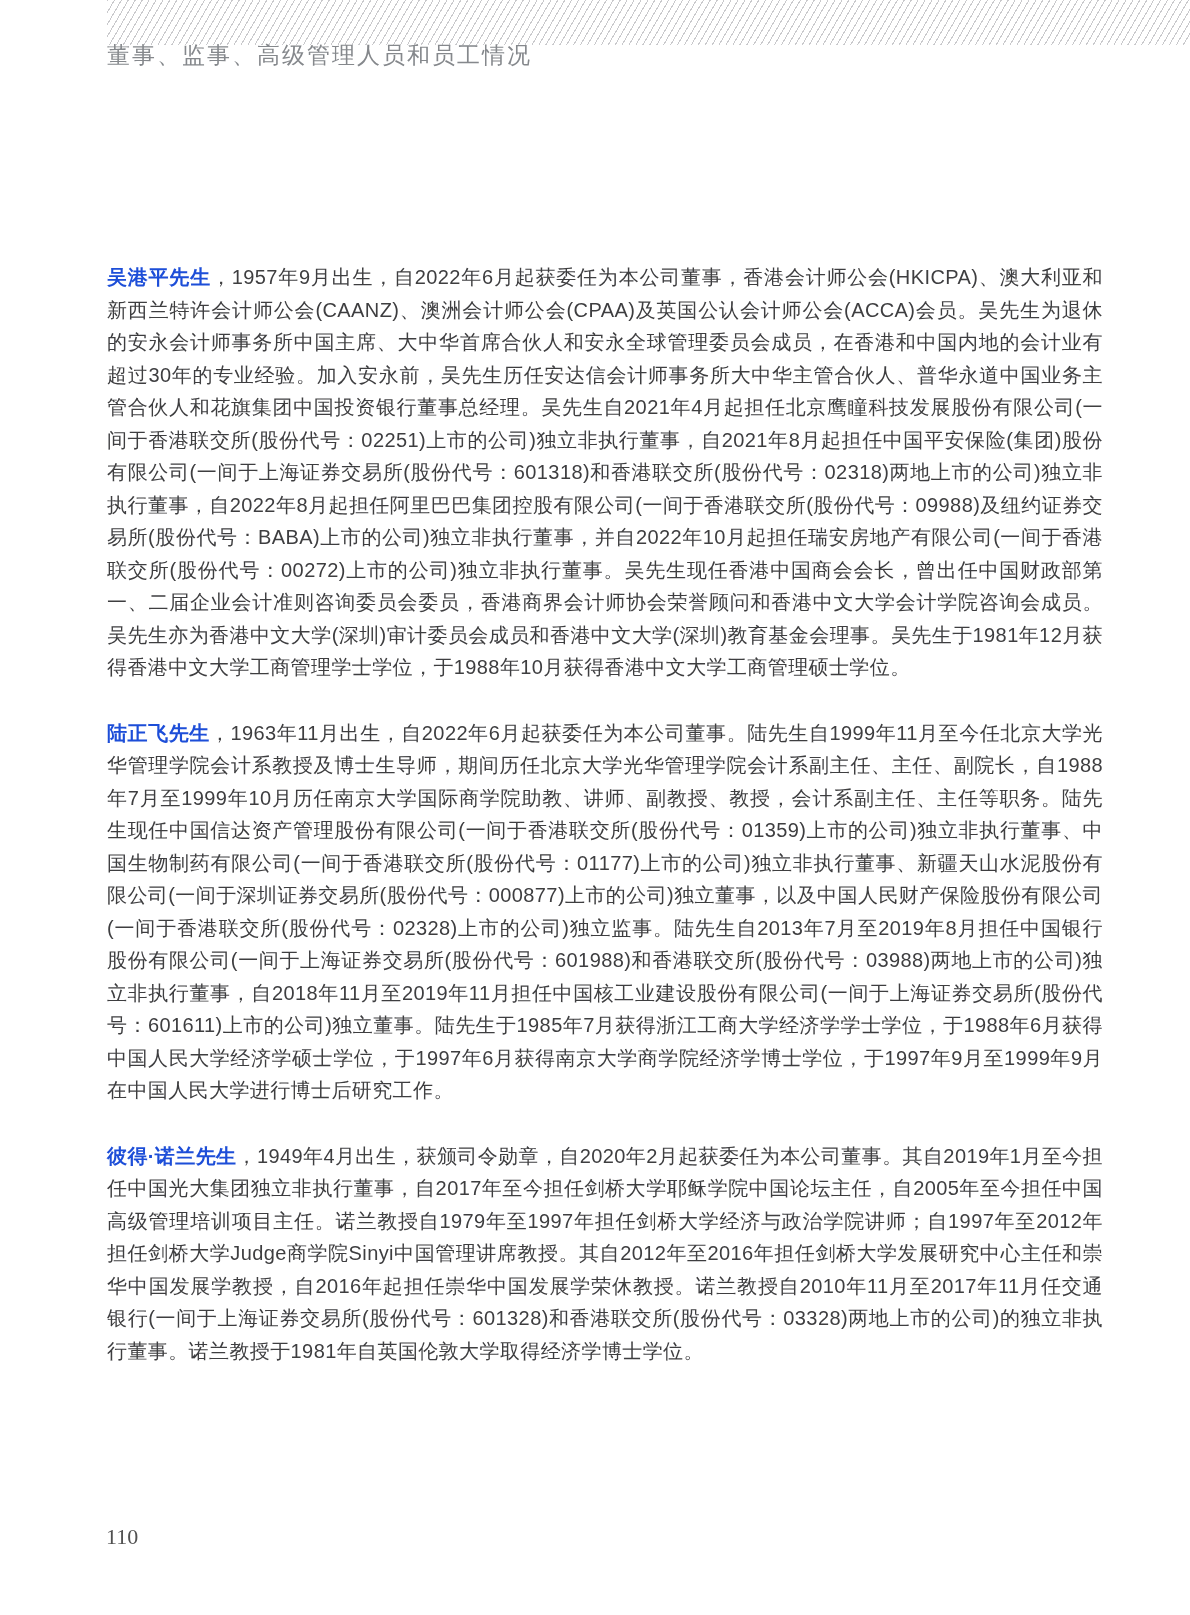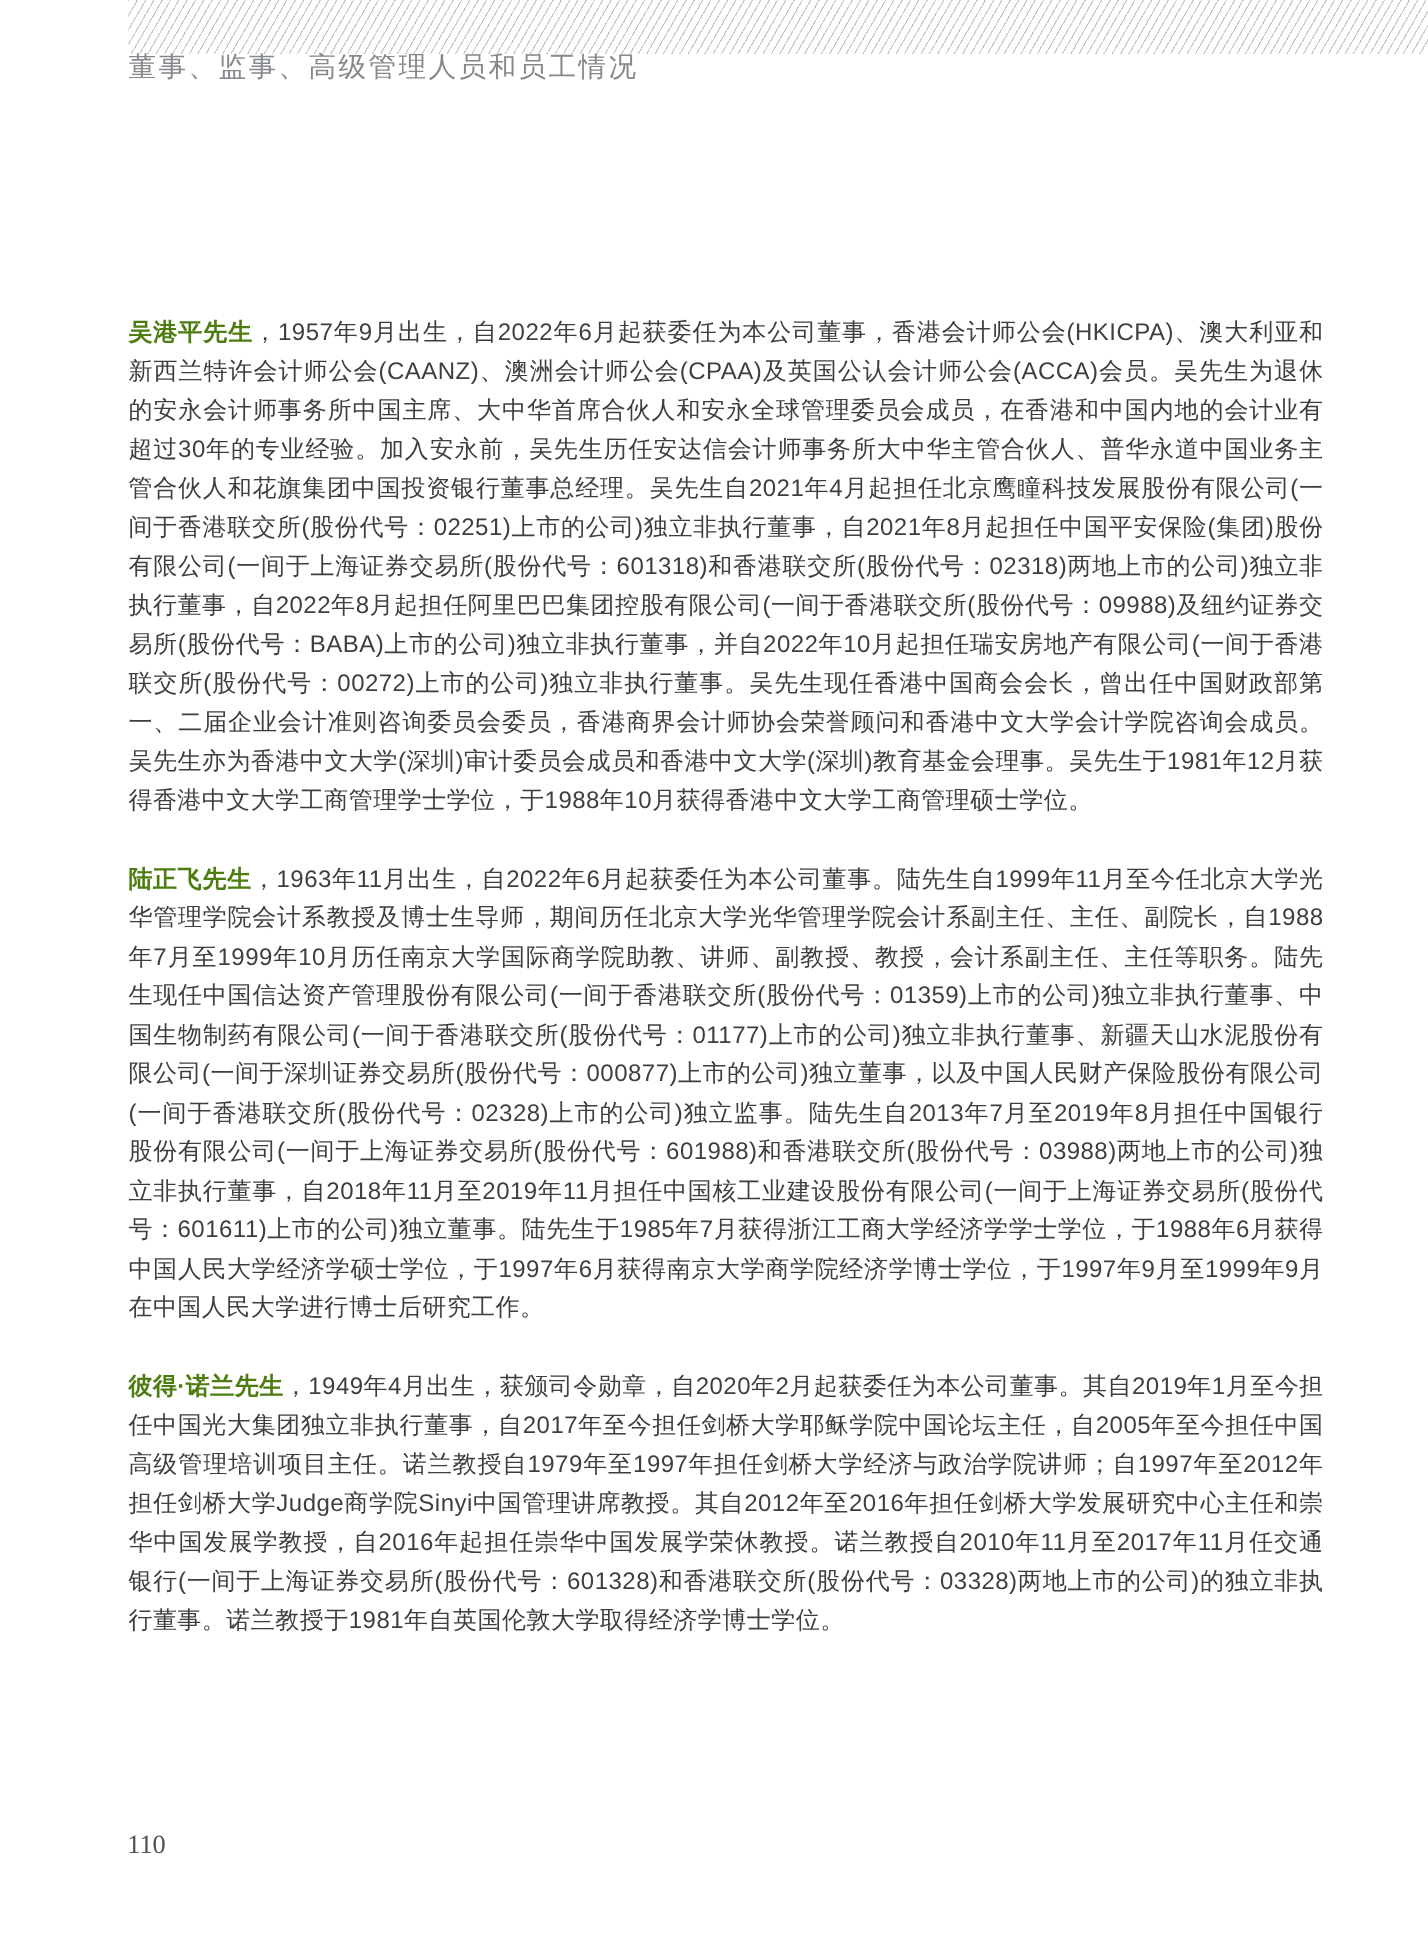--- a/index.html
+++ b/index.html
@@ -50,21 +50,21 @@
     line-height: 32.5px;
     letter-spacing: 0.4px;
     text-align: justify;
     text-align-last: left;
   }
   .content p {
     margin: 0 0 33px 0;
   }
   .person-name {
     font-weight: bold;
-    color: #4d7c0f;
+    color: #1d4ed8;
   }
   .page-number {
     position: absolute;
     left: 106px;
     top: 1524px;
     font-family: "Liberation Serif", serif;
     font-size: 22px;
     color: #515151;
     text-align: right;
   }

